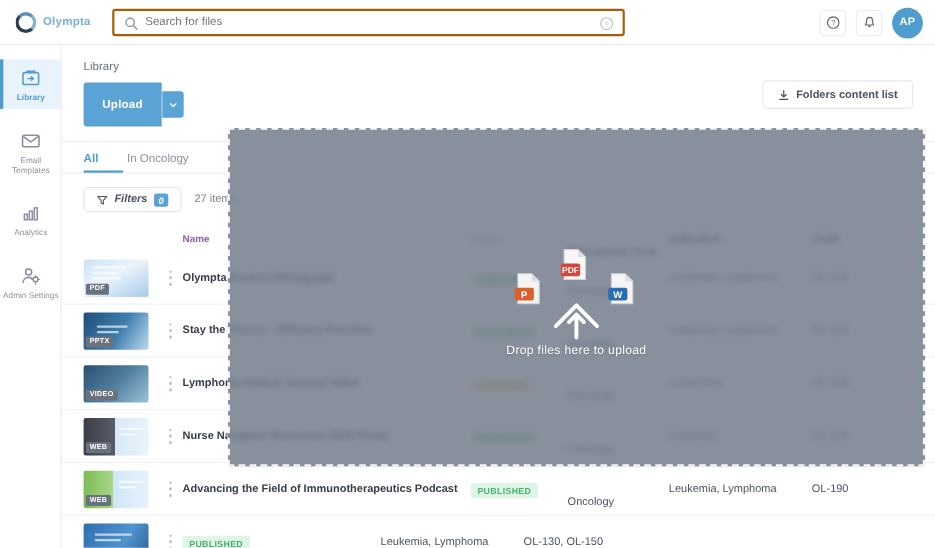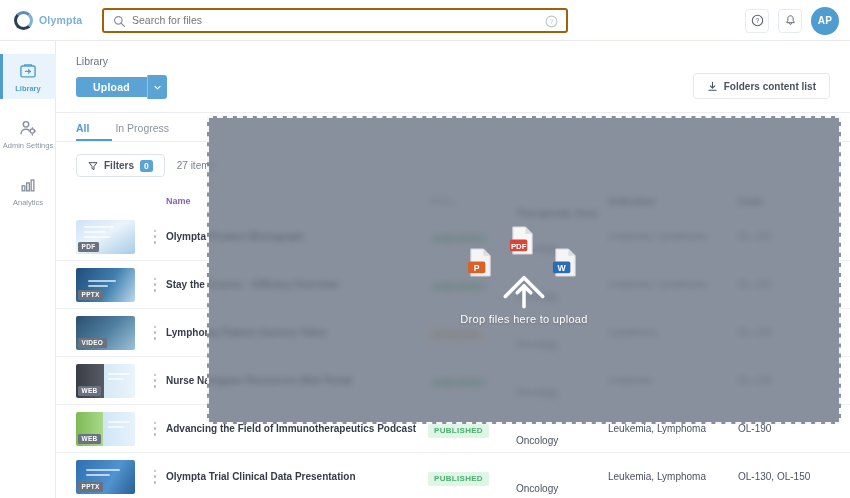--- a/index.html
+++ b/index.html
@@ -66,21 +66,21 @@
   }
   .nav-ico { width: 20px; height: 20px; display: block; }
   .nav-label { font-size: 7.5px; line-height: 9px; text-align: center; color: #8c93a1; }
   .nav-item.active .nav-label { color: #4f9ccf; font-weight: 600; }
 
   
   .main { position: absolute; top: 41px; left: 56px; width: 794px; height: 457px; background: #ffffff; }
   .page-title { font-size: 10.5px; color: #6b7280; padding: 14px 0 0 20px; }
   .actionrow { display: flex; align-items: center; padding: 8px 20px 0 20px; position: relative; }
   .upload-btn {
-    height: 20px; background: #5aa3d4; color: #fff; font-size: 10.5px; font-weight: 700;
+    height: 40px; background: #5aa3d4; color: #fff; font-size: 10.5px; font-weight: 700;
     border: 0; border-radius: 3px 0 0 3px; padding: 0 17px; letter-spacing: .2px;
   }
   .upload-caret {
     height: 24px; width: 20px; background: #5aa3d4; border-left: 1px solid #8dc0e2;
     border-radius: 0 3px 3px 0; display: flex; align-items: center; justify-content: center;
   }
   .export-btn {
     position: absolute; right: 20px; top: 6px; height: 26px;
     border: 1px solid #e4e7ee; border-radius: 4px; background: #fff;
     display: flex; align-items: center; gap: 6px; padding: 0 13px;
@@ -90,21 +90,21 @@
 
   .tabs { display: flex; gap: 26px; padding: 9px 0 0 20px; position: relative; }
   .tab { font-size: 10.5px; color: #8b919f; padding-bottom: 7px; }
   .tab.active { color: #4f9ccf; font-weight: 700; }
   .tabs-underline { position: absolute; left: 20px; bottom: 0; width: 36px; height: 2.5px; background: #4f9ccf; }
   .tabs-rule { height: 1px; background: #ebedf2; }
 
   .filterrow { display: flex; align-items: center; gap: 12px; padding: 12px 0 0 20px; }
   .filters-btn {
     height: 23px; border: 1px solid #e0e4ec; border-radius: 4px; background: #fff;
-    display: flex; align-items: center; gap: 6px; padding: 0 11px; font-size: 10px; font-weight: 700; color: #4a5160;
+    display: flex; align-items: center; gap: 6px; padding: 0 11px; font-size: 10px; font-weight: 700; color: #4a5160; font-style: italic;
   }
   .filters-badge {
     background: #5aa3d4; color: #fff; border-radius: 2.5px; font-size: 8.5px;
     padding: 1px 4px; font-weight: 700; line-height: 10px;
   }
   .items-count { font-size: 10px; color: #7b828f; }
 
   
   .tablewrap { margin-top: 12px; }
   .thead { display: flex; align-items: center; height: 24px; padding: 0 20px; font-size: 9px; font-weight: 700; color: #9aa0ab; }
@@ -209,40 +209,47 @@
 
     <div class="nav-item active">
       <svg class="nav-ico" viewBox="0 0 24 24">
         <rect x="3.5" y="6" width="17" height="13" rx="2" fill="none" stroke="#4f9ccf" stroke-width="1.7"></rect>
         <path d="M8 6V4.6h8V6" fill="none" stroke="#4f9ccf" stroke-width="1.7"></path>
         <path d="M9 12.5h6M12.6 10.5l2 2-2 2" fill="none" stroke="#4f9ccf" stroke-width="1.5" stroke-linecap="round" stroke-linejoin="round"></path>
       </svg>
       <span class="nav-label">Library</span>
     </div>
 
-
+    <div class="nav-item">
+      <svg class="nav-ico" viewBox="0 0 24 24">
+        <rect x="3" y="6" width="18" height="12.5" rx="2" fill="none" stroke="#878e9c" stroke-width="1.7"></rect>
+        <path d="M3.6 7.2 12 13.2l8.4-6" fill="none" stroke="#878e9c" stroke-width="1.6" stroke-linejoin="round"></path>
+      </svg>
+      <span class="nav-label">Email Templates</span>
+    </div>
+
+
+    <div class="nav-item">
+      <svg class="nav-ico" viewBox="0 0 24 24">
+        <rect x="5" y="13" width="3.2" height="6" fill="none" stroke="#878e9c" stroke-width="1.6"></rect>
+        <rect x="10.4" y="9.5" width="3.2" height="9.5" fill="none" stroke="#878e9c" stroke-width="1.6"></rect>
+        <rect x="15.8" y="6" width="3.2" height="13" fill="none" stroke="#878e9c" stroke-width="1.6"></rect>
+      </svg>
+      <span class="nav-label">Analytics</span>
+    </div>
 
     <div class="nav-item">
       <svg class="nav-ico" viewBox="0 0 24 24">
         <circle cx="9.6" cy="7.6" r="3.3" fill="none" stroke="#878e9c" stroke-width="1.7"></circle>
         <path d="M3.6 19c0-3.4 2.7-5.6 6-5.6 1.4 0 2.7.4 3.7 1.1" fill="none" stroke="#878e9c" stroke-width="1.7" stroke-linecap="round"></path>
         <circle cx="17.2" cy="15.6" r="2.6" fill="none" stroke="#878e9c" stroke-width="1.6"></circle>
         <path d="M17.2 11.6v1M17.2 19.6v1M13.2 15.6h1M20.2 15.6h1" stroke="#878e9c" stroke-width="1.4" stroke-linecap="round"></path>
       </svg>
       <span class="nav-label">Admin Settings</span>
     </div>
-
-    <div class="nav-item">
-      <svg class="nav-ico" viewBox="0 0 24 24">
-        <rect x="5" y="13" width="3.2" height="6" fill="none" stroke="#878e9c" stroke-width="1.6"></rect>
-        <rect x="10.4" y="9.5" width="3.2" height="9.5" fill="none" stroke="#878e9c" stroke-width="1.6"></rect>
-        <rect x="15.8" y="6" width="3.2" height="13" fill="none" stroke="#878e9c" stroke-width="1.6"></rect>
-      </svg>
-      <span class="nav-label">Analytics</span>
-    </div>
   </div>
 
   <div class="main">
 
     <div class="page-title">Library</div>
 
     <div class="actionrow">
       <button class="upload-btn">Upload</button>
       <div class="upload-caret">
         <svg width="9" height="9" viewBox="0 0 12 12">
@@ -254,21 +261,21 @@
           <path d="M7 1.6v7.2M4.2 6.3 7 9.1l2.8-2.8M2.4 11.8h9.2" fill="none" stroke="#4a5160" stroke-width="1.4" stroke-linecap="round" stroke-linejoin="round"></path>
         </svg>
         <span>Folders content list</span>
       </div>
     </div>
 
     <div class="divider"></div>
 
     <div class="tabs">
       <div class="tab active">All</div>
-      <div class="tab">In Progress</div>
+      <div class="tab">In Oncology</div>
       <div class="tabs-underline"></div>
     </div>
     <div class="tabs-rule"></div>
 
     <div class="filterrow">
       <div class="filters-btn">
         <svg width="10" height="10" viewBox="0 0 12 12">
           <path d="M1.2 2h9.6L7.2 6.3v3.9L4.8 9.1V6.3z" fill="none" stroke="#4a5160" stroke-width="1.2" stroke-linejoin="round"></path>
         </svg>
         <span>Filters</span>
@@ -415,21 +422,20 @@
             <div class="badge">PPTX</div>
           </div>
         </div>
         <div class="c-kebab">
           <span class="kebab">
               <i></i>
               <i></i>
               <i></i>
             </span>
         </div>
-        <div class="c-name">Olympta Trial Clinical Data Presentation</div>
         <div class="c-status">
           <span class="pill">PUBLISHED</span>
         </div>
         <div class="c-ta">Oncology</div>
         <div class="c-ind">Leukemia, Lymphoma</div>
         <div class="c-code">OL-130, OL-150</div>
       </div>
     </div>
   </div>
 

